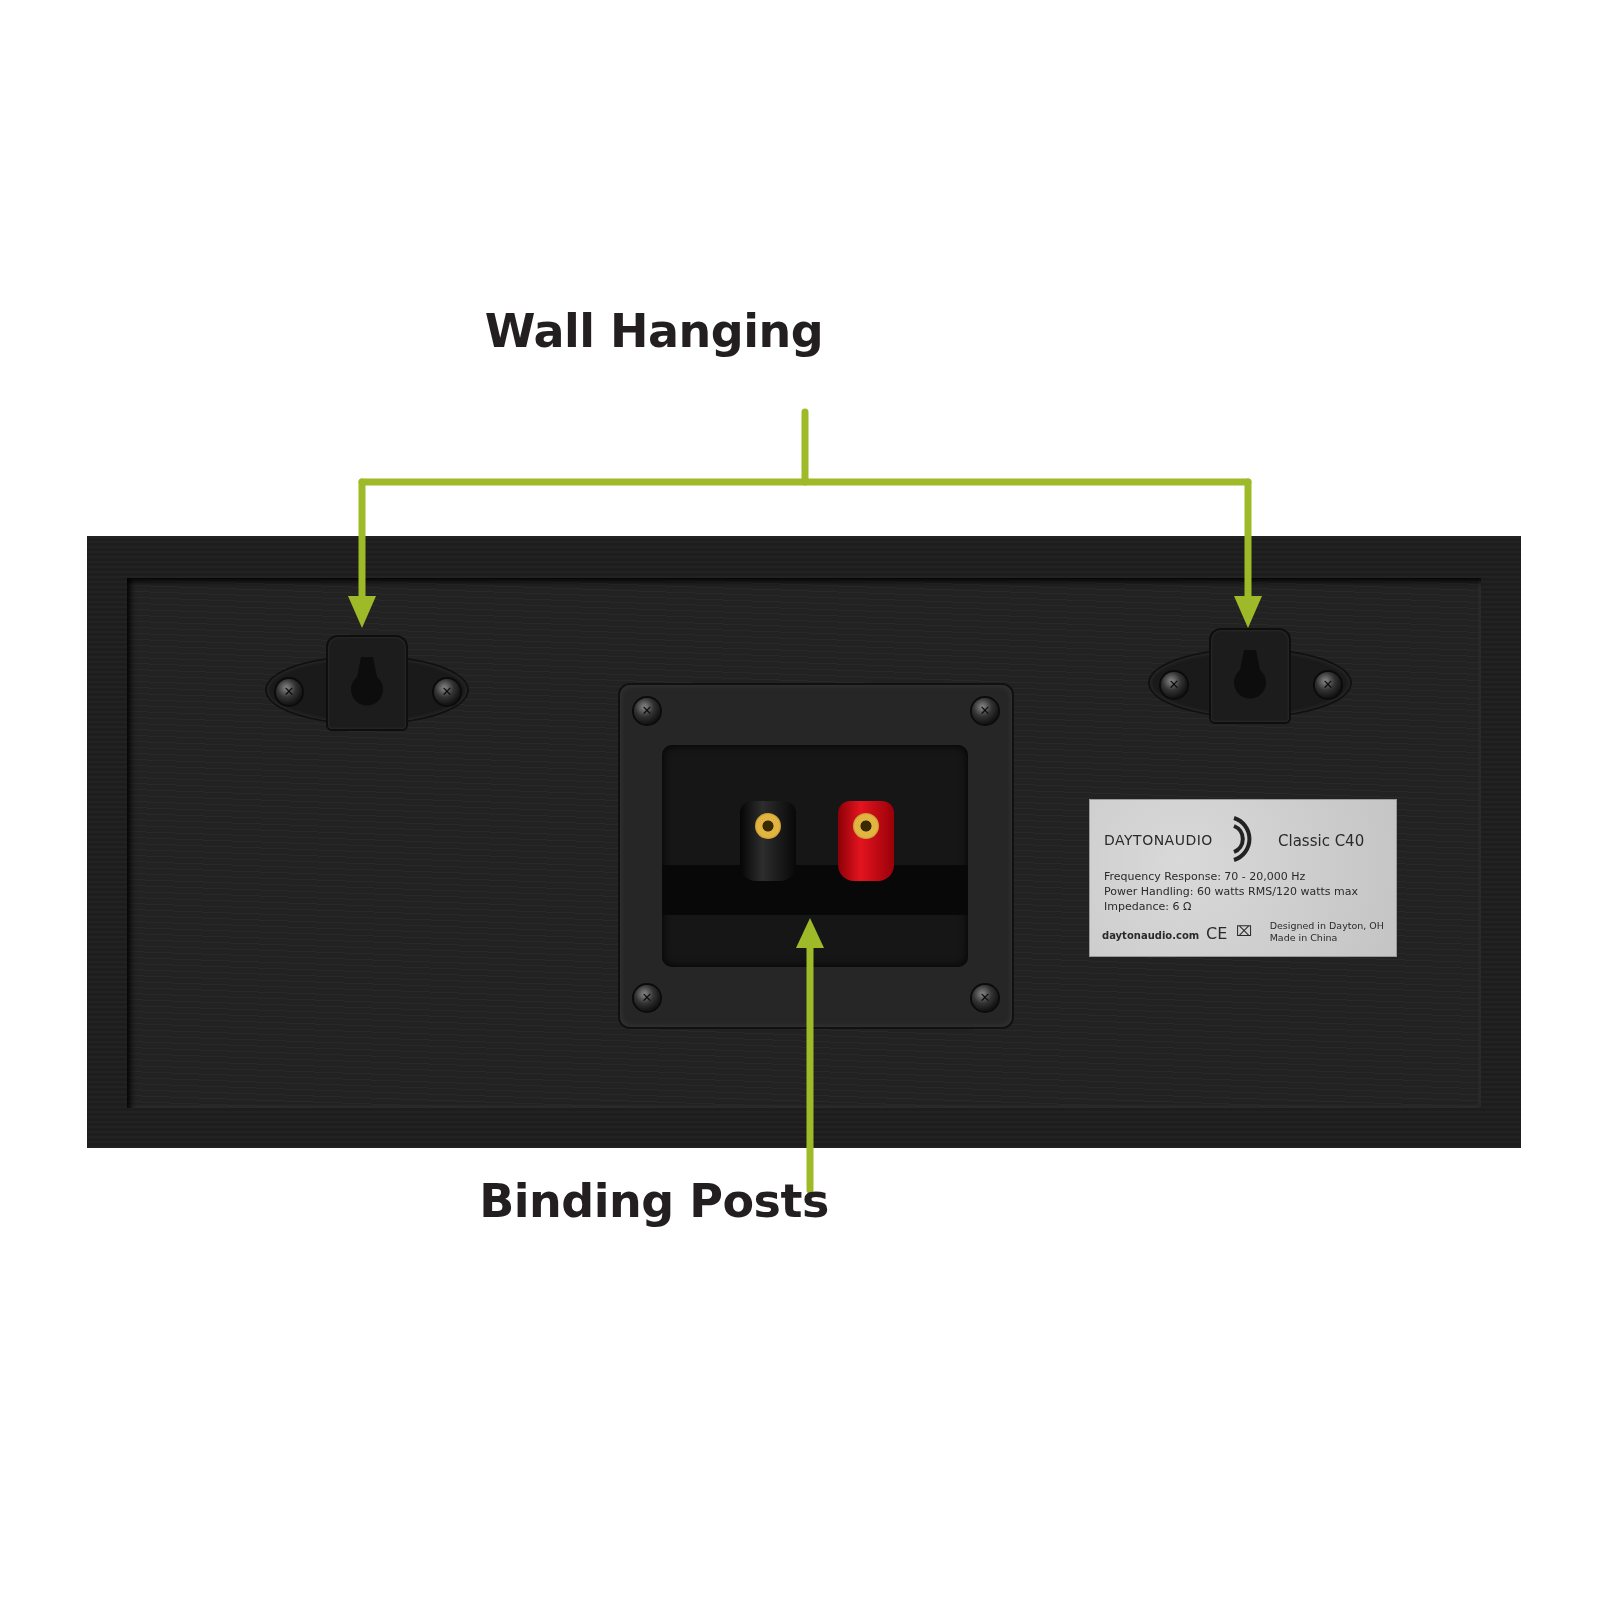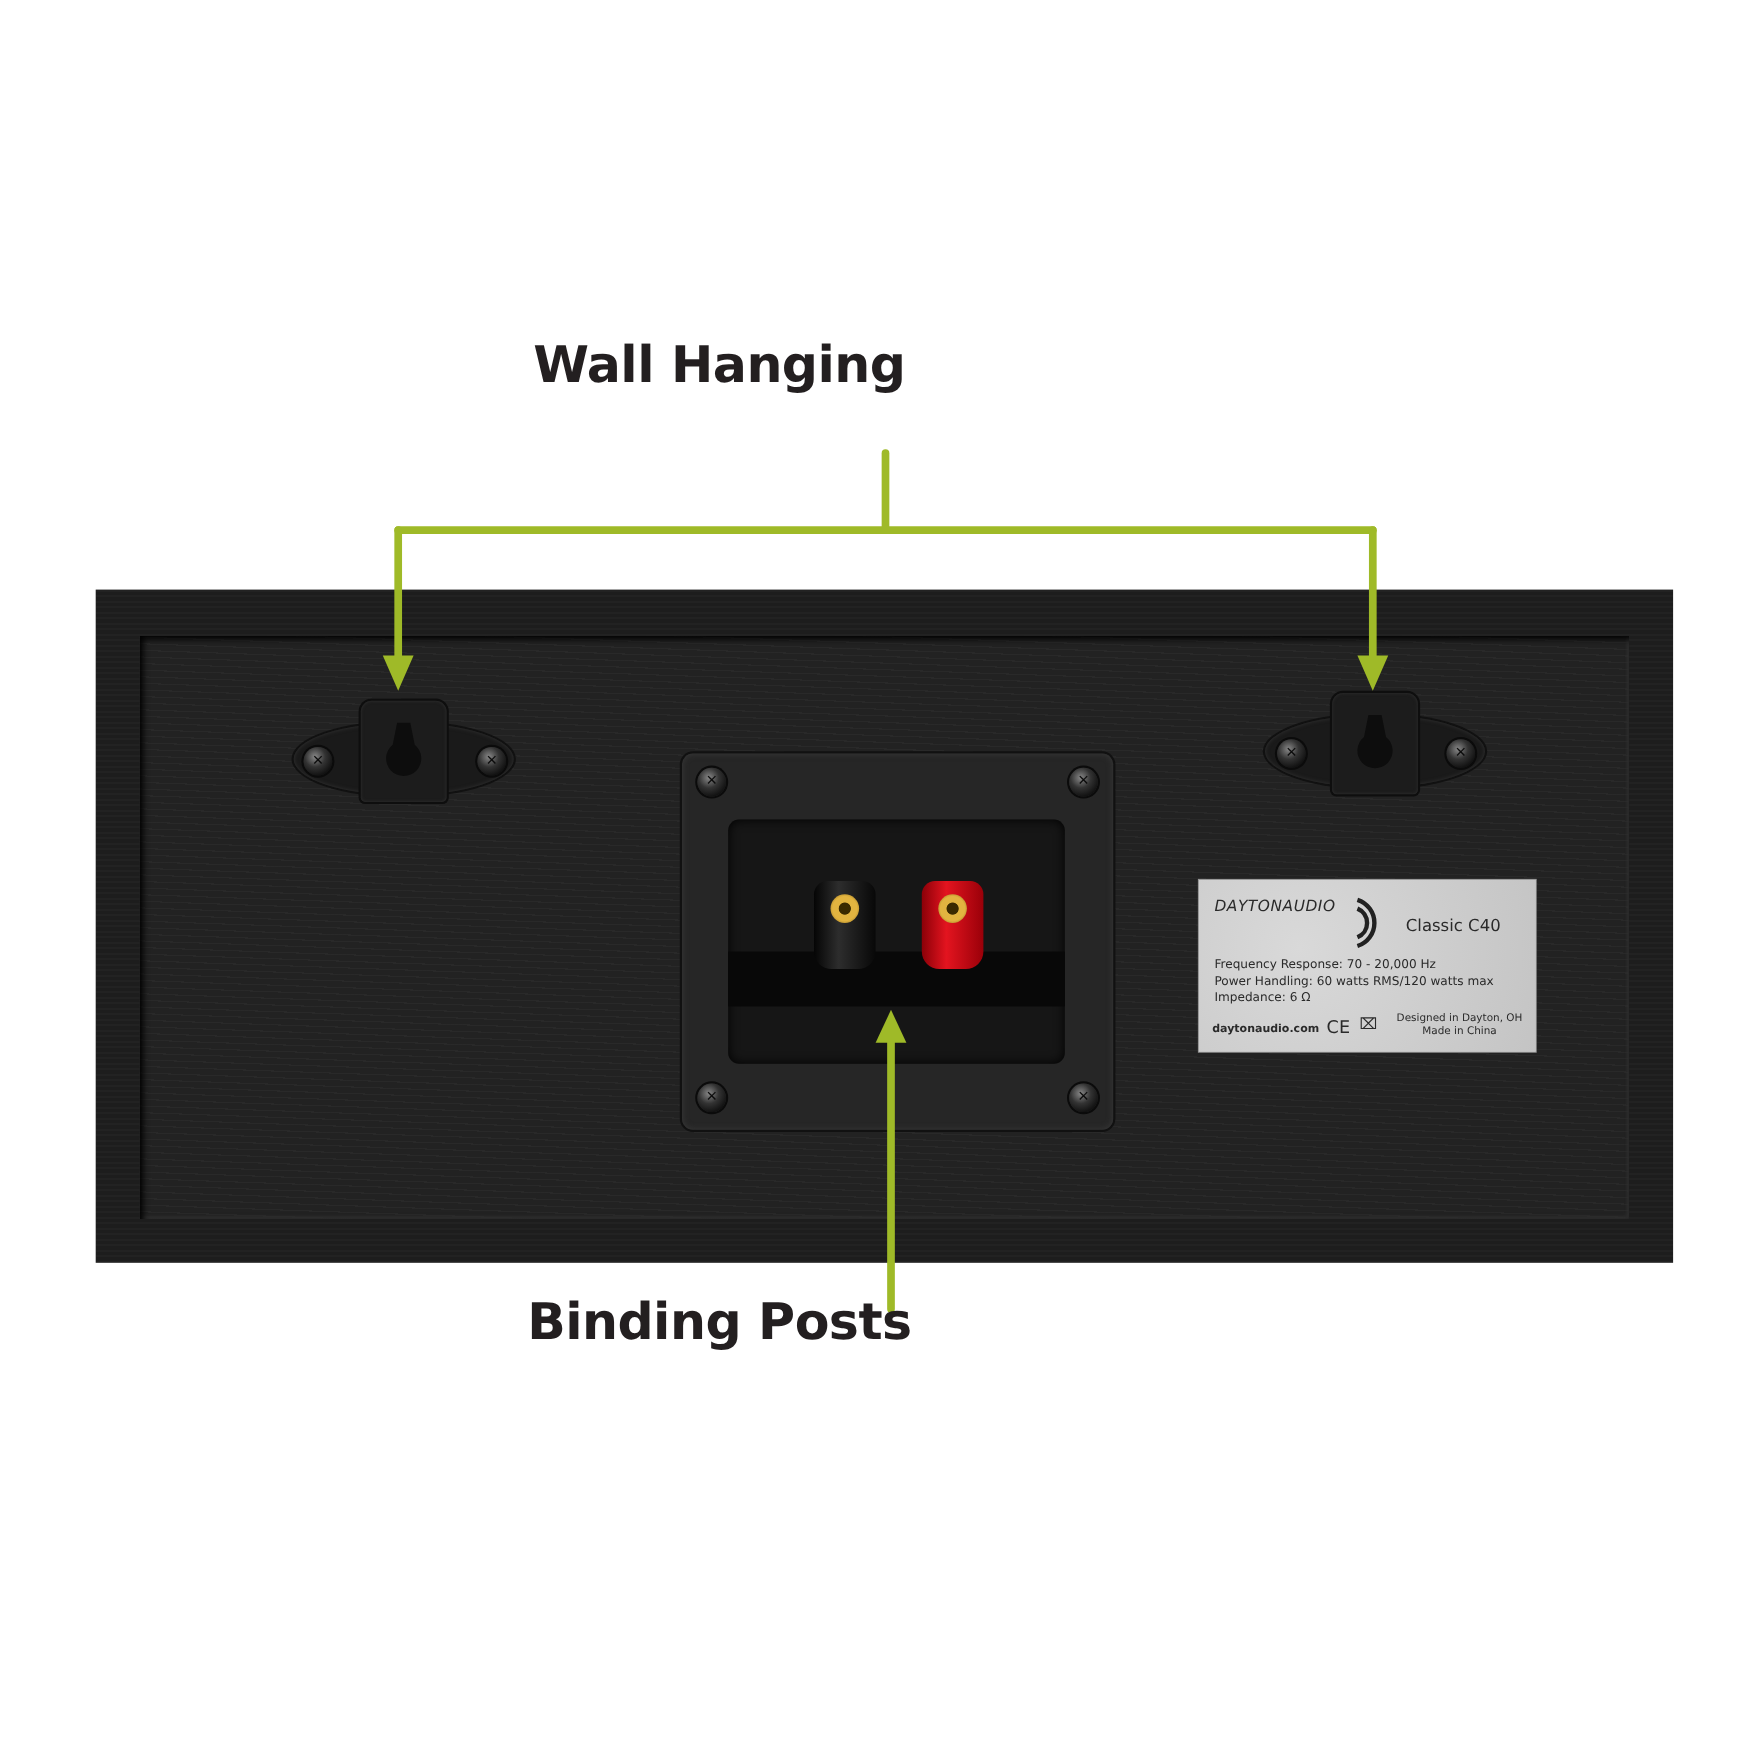--- a/index.html
+++ b/index.html
@@ -21,27 +21,27 @@
   .screw{position:absolute;width:26px;height:26px;border-radius:50%;background:radial-gradient(circle at 40% 35%,#888 0,#333 40%,#111 75%);box-shadow:0 0 0 2px #0b0b0b;}
   .screw::after{content:"✕";position:absolute;left:0;top:0;width:26px;height:26px;text-align:center;line-height:26px;font-size:13px;color:#0b0b0b;}
   .terminal{position:absolute;left:620px;top:685px;width:392px;height:342px;background:#262626;border-radius:10px;box-shadow:0 0 0 2px #111, inset 0 0 6px #3a3a3a;}
   .terminal .cup{position:absolute;left:42px;top:60px;width:306px;height:222px;background:#161616;border-radius:10px;box-shadow:inset 0 0 10px #000;}
   .terminal .strip{position:absolute;left:0;right:0;top:120px;height:50px;background:#080808;}
   .post{position:absolute;width:56px;height:80px;top:56px;}
   .post .body{position:absolute;left:0;top:0;width:56px;height:80px;border-radius:12px 12px 16px 16px;}
   .post .gold{position:absolute;left:15px;top:12px;width:26px;height:26px;border-radius:50%;background:radial-gradient(circle,#3a2a00 0 28%,#e2b440 32% 60%,#7a5a10 100%);}
   .label-plate{position:absolute;left:1090px;top:800px;width:306px;height:156px;background:#cfcfcf;
     background-image:radial-gradient(circle at 30% 40%,#d9d9d9,#c4c4c4);box-shadow:0 0 0 1px #999;color:#2a2a2a;}
-  .brand{position:absolute;left:14px;top:16px;font-size:14px;letter-spacing:0.5px;font-family:"DejaVu Sans",sans-serif;font-style:italic;}
+  .brand{position:absolute;left:14px;top:32px;font-size:14px;letter-spacing:0.5px;font-family:"DejaVu Sans",sans-serif;}
   .model{position:absolute;left:188px;top:32px;font-size:15px;text-align:center;}
   .spec{position:absolute;left:14px;font-size:11px;line-height:13px;white-space:nowrap;}
   .foot-url{position:absolute;left:12px;top:130px;font-size:10px;font-weight:bold;}
   .foot-ce{position:absolute;left:116px;top:124px;font-size:16px;}
   .foot-weee{position:absolute;left:146px;top:123px;font-size:14px;}
-  .foot-origin{position:absolute;right:12px;top:120px;font-size:9.5px;line-height:12px;text-align:center;}
+  .foot-origin{position:absolute;right:12px;top:120px;font-size:9.5px;line-height:12px;text-align:left;}
 </style>
 </head>
 <body>
 
 <div class="callout" id="top-callout">
   <span>Wall Hanging</span>
 </div>
 
 <div class="cabinet">
   <div class="panel"></div>

